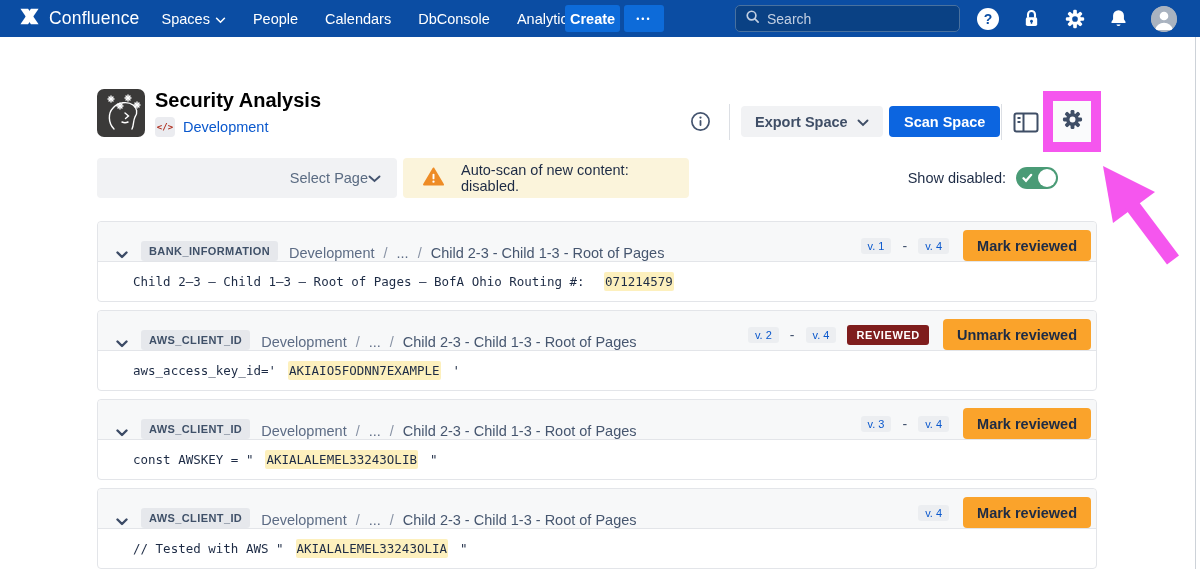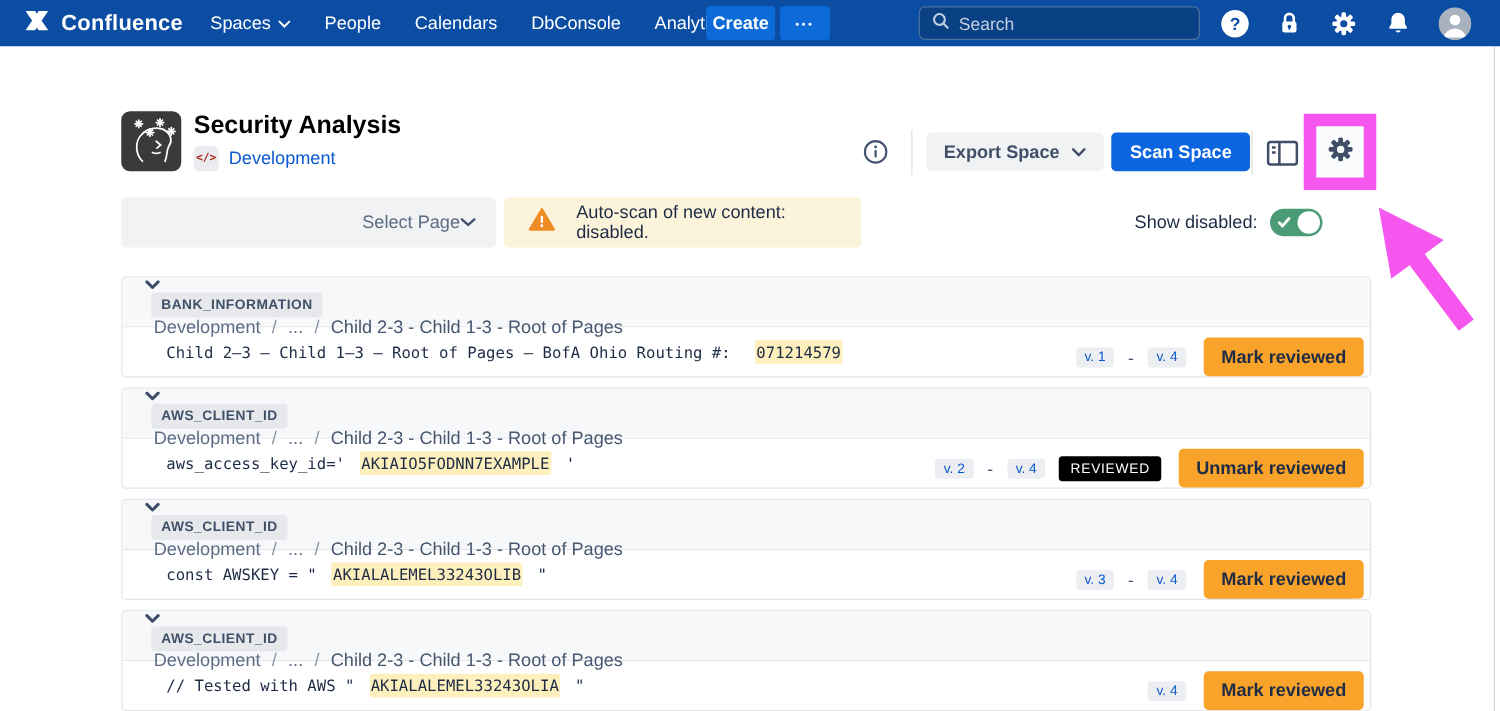--- a/index.html
+++ b/index.html
@@ -2,21 +2,21 @@
 <html><head>
 <meta charset="utf-8">
 <style>
   * { margin:0; padding:0; box-sizing:border-box; }
   body { background:#fff; font-family:"Liberation Sans", sans-serif; }
   .page { position:relative; width:1200px; height:569px; background:#fff; overflow:hidden; }
 
   
   .topnav { position:relative; height:37px; background:#0b4da3; display:flex; align-items:center; padding-left:18px; }
   .brand { display:flex; align-items:center; gap:8px; color:#fff; }
-  .brand-name { font-size:17.5px; font-weight:700; letter-spacing:.2px; }
+  .brand-name { font-size:17.5px; font-weight:400; letter-spacing:.2px; }
   .nav-menu { display:flex; align-items:center; gap:27px; margin-left:22px; }
   .nav-item { color:#fff; font-size:14.5px; display:flex; align-items:center; gap:5px; cursor:pointer; }
   .nav-create-group { position:absolute; left:565px; top:5px; display:flex; gap:4px; }
   .btn-create { background:#0d6bd9; color:#fff; border:none; border-radius:3px; font-size:14.5px; font-weight:700;
                 padding:4px 5px; height:27px; font-family:inherit; cursor:pointer; }
   .btn-more { background:#0d6bd9; color:#fff; border:none; border-radius:3px; font-size:9px; letter-spacing:2px;
               padding:0 12px; height:27px; cursor:pointer; }
   .nav-search { position:absolute; left:735px; top:5px; width:225px; height:27px; background:#0a4184;
                 border:1px solid #49719f; border-radius:5px; display:flex; align-items:center; padding:0 9px; gap:7px; }
   .nav-search input { background:transparent; border:none; outline:none; color:#e8eef7; font-size:14px; width:160px; font-family:inherit; }
@@ -58,32 +58,32 @@
   .show-reviewed { position:absolute; right:142px; top:158px; height:40px; display:flex; align-items:center; gap:10px; }
   .show-reviewed-label { color:#1d2b45; font-size:14.5px; }
   .toggle { position:relative; width:42px; height:22px; background:#4a9b76; border-radius:11px; cursor:pointer; }
   .toggle .knob { position:absolute; right:2px; top:2px; width:18px; height:18px; background:#fff; border-radius:50%; }
   .toggle svg { position:absolute; left:6px; top:6px; }
 
   
   .cards { position:absolute; left:97px; top:221px; width:1000px; }
   .card { border:1px solid #e3e5e9; border-radius:4px; margin-bottom:8px; background:#fff; }
   .card-head { height:40px; background:#f7f8f9; border-bottom:1px solid #e3e5e9; border-radius:4px 4px 0 0;
-               display:flex; align-items:flex-start; padding:0 5px 0 14px;flex-direction:column; }
+               display:flex; align-items:flex-end; padding:0 5px 0 14px; }
   .expand { background:none; border:none; padding:2px 4px; cursor:pointer; display:flex; align-items:center; }
   .type-badge { background:#e6e8ec; color:#3f5068; font-size:11px; font-weight:700; letter-spacing:.4px;
                 border-radius:3px; padding:4px 8px; margin-left:9px; white-space:nowrap; }
   .crumbs { display:flex; align-items:center; gap:9px; margin-left:11px; font-size:14.5px; white-space:nowrap; }
   .crumb-space, .crumb-ellipsis { color:#5d6c85; cursor:pointer; }
   .crumb-sep { color:#8a94a6; }
   .crumb-page { color:#46566f; cursor:pointer; }
   .head-right { margin-left:auto; display:flex; align-items:center; gap:11px; }
   .ver-chip { background:#eceef1; color:#0a58cd; font-size:11px; border-radius:3px; padding:2px 7px; cursor:pointer; }
   .ver-dash { color:#44546f; font-size:14px; }
-  .reviewed-badge { background:#000000; color:#fff; font-size:11px; font-weight:400; letter-spacing:.6px;
+  .reviewed-badge { background:#7f1d1d; color:#fff; font-size:11px; font-weight:700; letter-spacing:.6px;
                     border-radius:3px; padding:4px 9px; }
   .btn-action { background:#faa32b; border:none; border-radius:4px; color:#1d2b45; font-size:14.5px; font-weight:700;
                 font-family:inherit; height:31px; padding:0 14px; margin-left:3px; cursor:pointer; white-space:nowrap; }
   .card-code { height:39px; display:flex; align-items:center; padding-left:35px;
                font-family:"DejaVu Sans Mono", monospace; font-size:12.5px; color:#1d2b45; white-space:pre;gap:12px; }
   .hl { background:#fdf0bd; padding:2px 1px; border-radius:2px; }
 </style>
 </head>
 <body>
 

